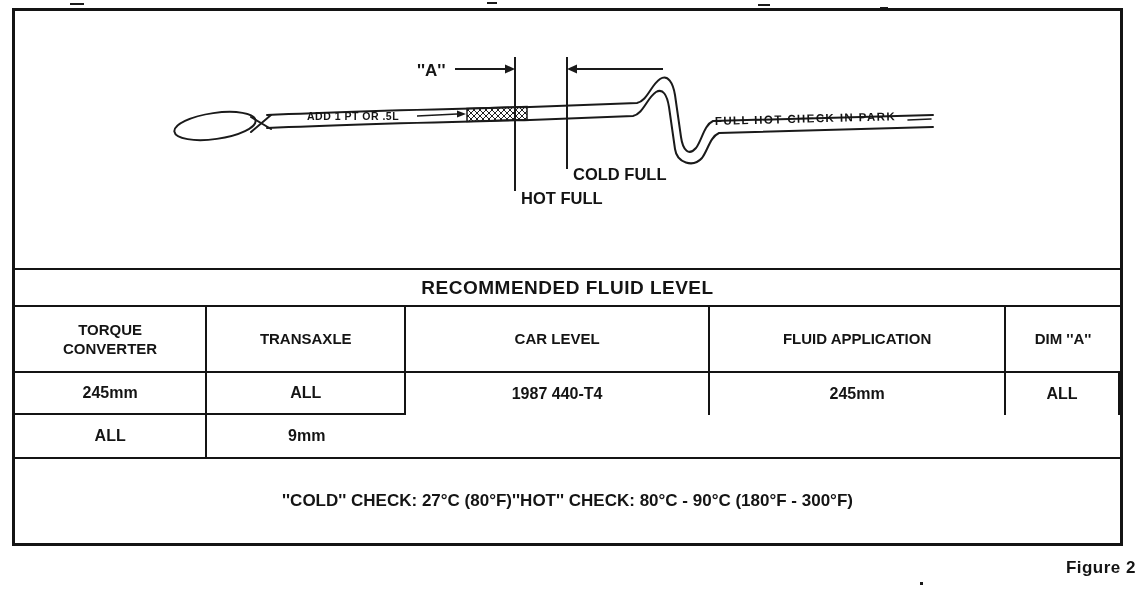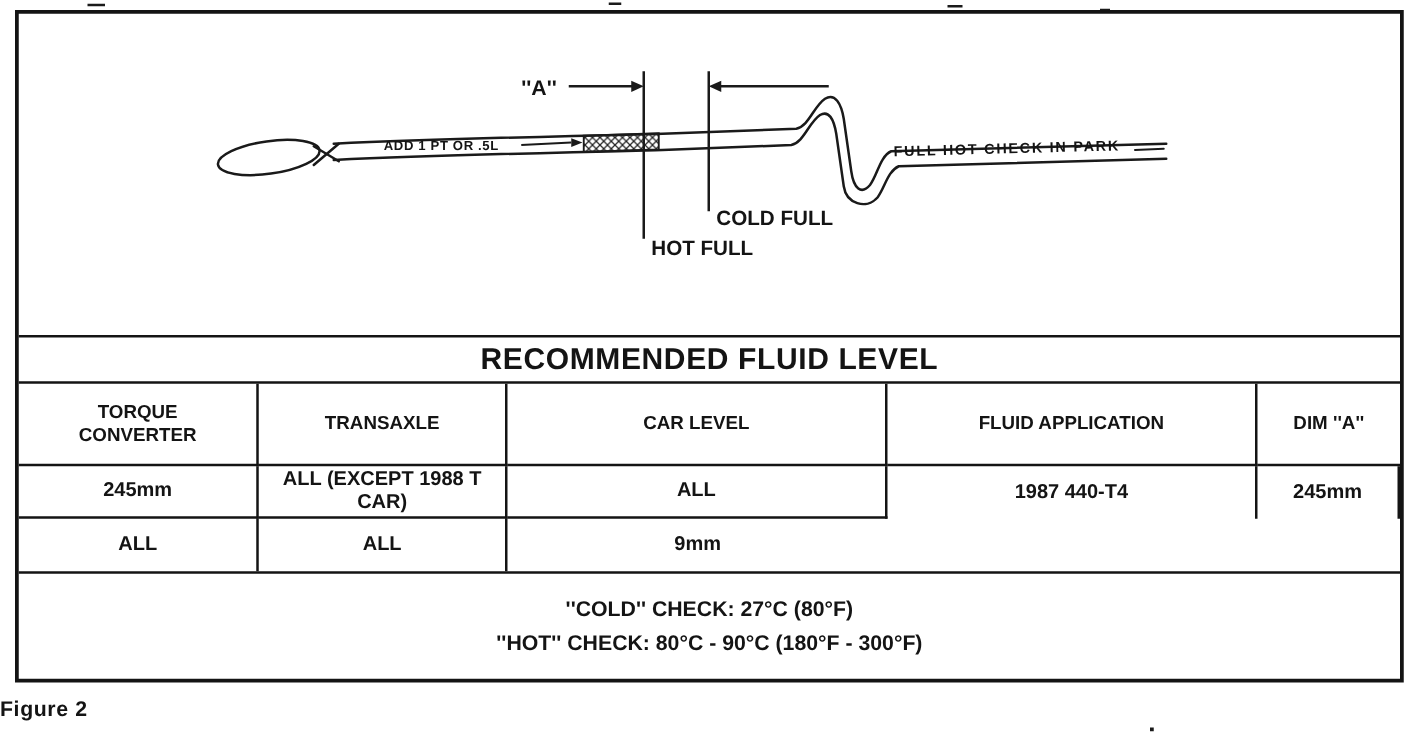--- a/index.html
+++ b/index.html
@@ -24,48 +24,48 @@
   }
   .diagram {
     height: 259px;
     border-bottom: 2px solid #141414;
     overflow: hidden;
   }
   .t-title {
     height: 37px;
     border-bottom: 2px solid #141414;
     display: flex; align-items: center; justify-content: center;
-    font-size: 24px; font-weight: 700; letter-spacing: 0.5px;
+    font-size: 19px; font-weight: 700; letter-spacing: 0.5px;
   }
   .t-grid {
     display: grid;
     grid-template-columns: 17.4% 18% 27.5% 26.8% 10.3%;
     grid-template-rows: 66px 42px 42px;
   }
   .cell {
     display: flex; align-items: center; justify-content: center;
     text-align: center;
     font-size: 16px; font-weight: 600;
     padding: 2px 4px;
   }
   .cell.hdr { font-size: 15px; font-weight: 700; white-space: pre-line; line-height: 1.3; }
   .cell.vline { border-right: 2px solid #141414; }
   .cell.hline { border-bottom: 2px solid #141414; }
   .t-footer {
     flex: 1;
     border-top: 2px solid #141414;
-    display: flex; flex-direction: column;
+    display: flex; 
     align-items: center; justify-content: center;
     font-size: 17px; font-weight: 600; line-height: 1.6;
     text-align: left;
   }
   .caption {
     position: absolute;
     left: 0; top: 558px; width: 1136px;
-    text-align: left;
+    text-align: right;
     font-size: 17px; font-weight: 600; letter-spacing: 0.5px;
   }
   svg text { font-family: "Liberation Sans", sans-serif; fill: #141414; stroke: none; }
 </style>
 </head>
 <body>
 
 <div class="page">
 
   <div class="artifact" style="left:70px; top:3px; width:14px;"></div>
@@ -130,21 +130,20 @@
     <div class="t-grid">
 
       <div class="cell hdr vline hline">TORQUE
 CONVERTER</div>
       <div class="cell hdr vline hline">TRANSAXLE</div>
       <div class="cell hdr vline hline">CAR LEVEL</div>
       <div class="cell hdr vline hline">FLUID APPLICATION</div>
       <div class="cell hdr hline">DIM ''A''</div>
 
       <div class="cell vline hline">245mm</div>
-      <div class="cell vline hline">ALL (EXCEPT 1988 T CAR)</div>
       <div class="cell vline hline">ALL</div>
 
       <div class="cell vline">1987 440-T4</div>
       <div class="cell vline">245mm</div>
       <div class="cell vline">ALL</div>
       <div class="cell vline">ALL</div>
       <div class="cell">9mm</div>
     </div>
 
     <div class="t-footer">

